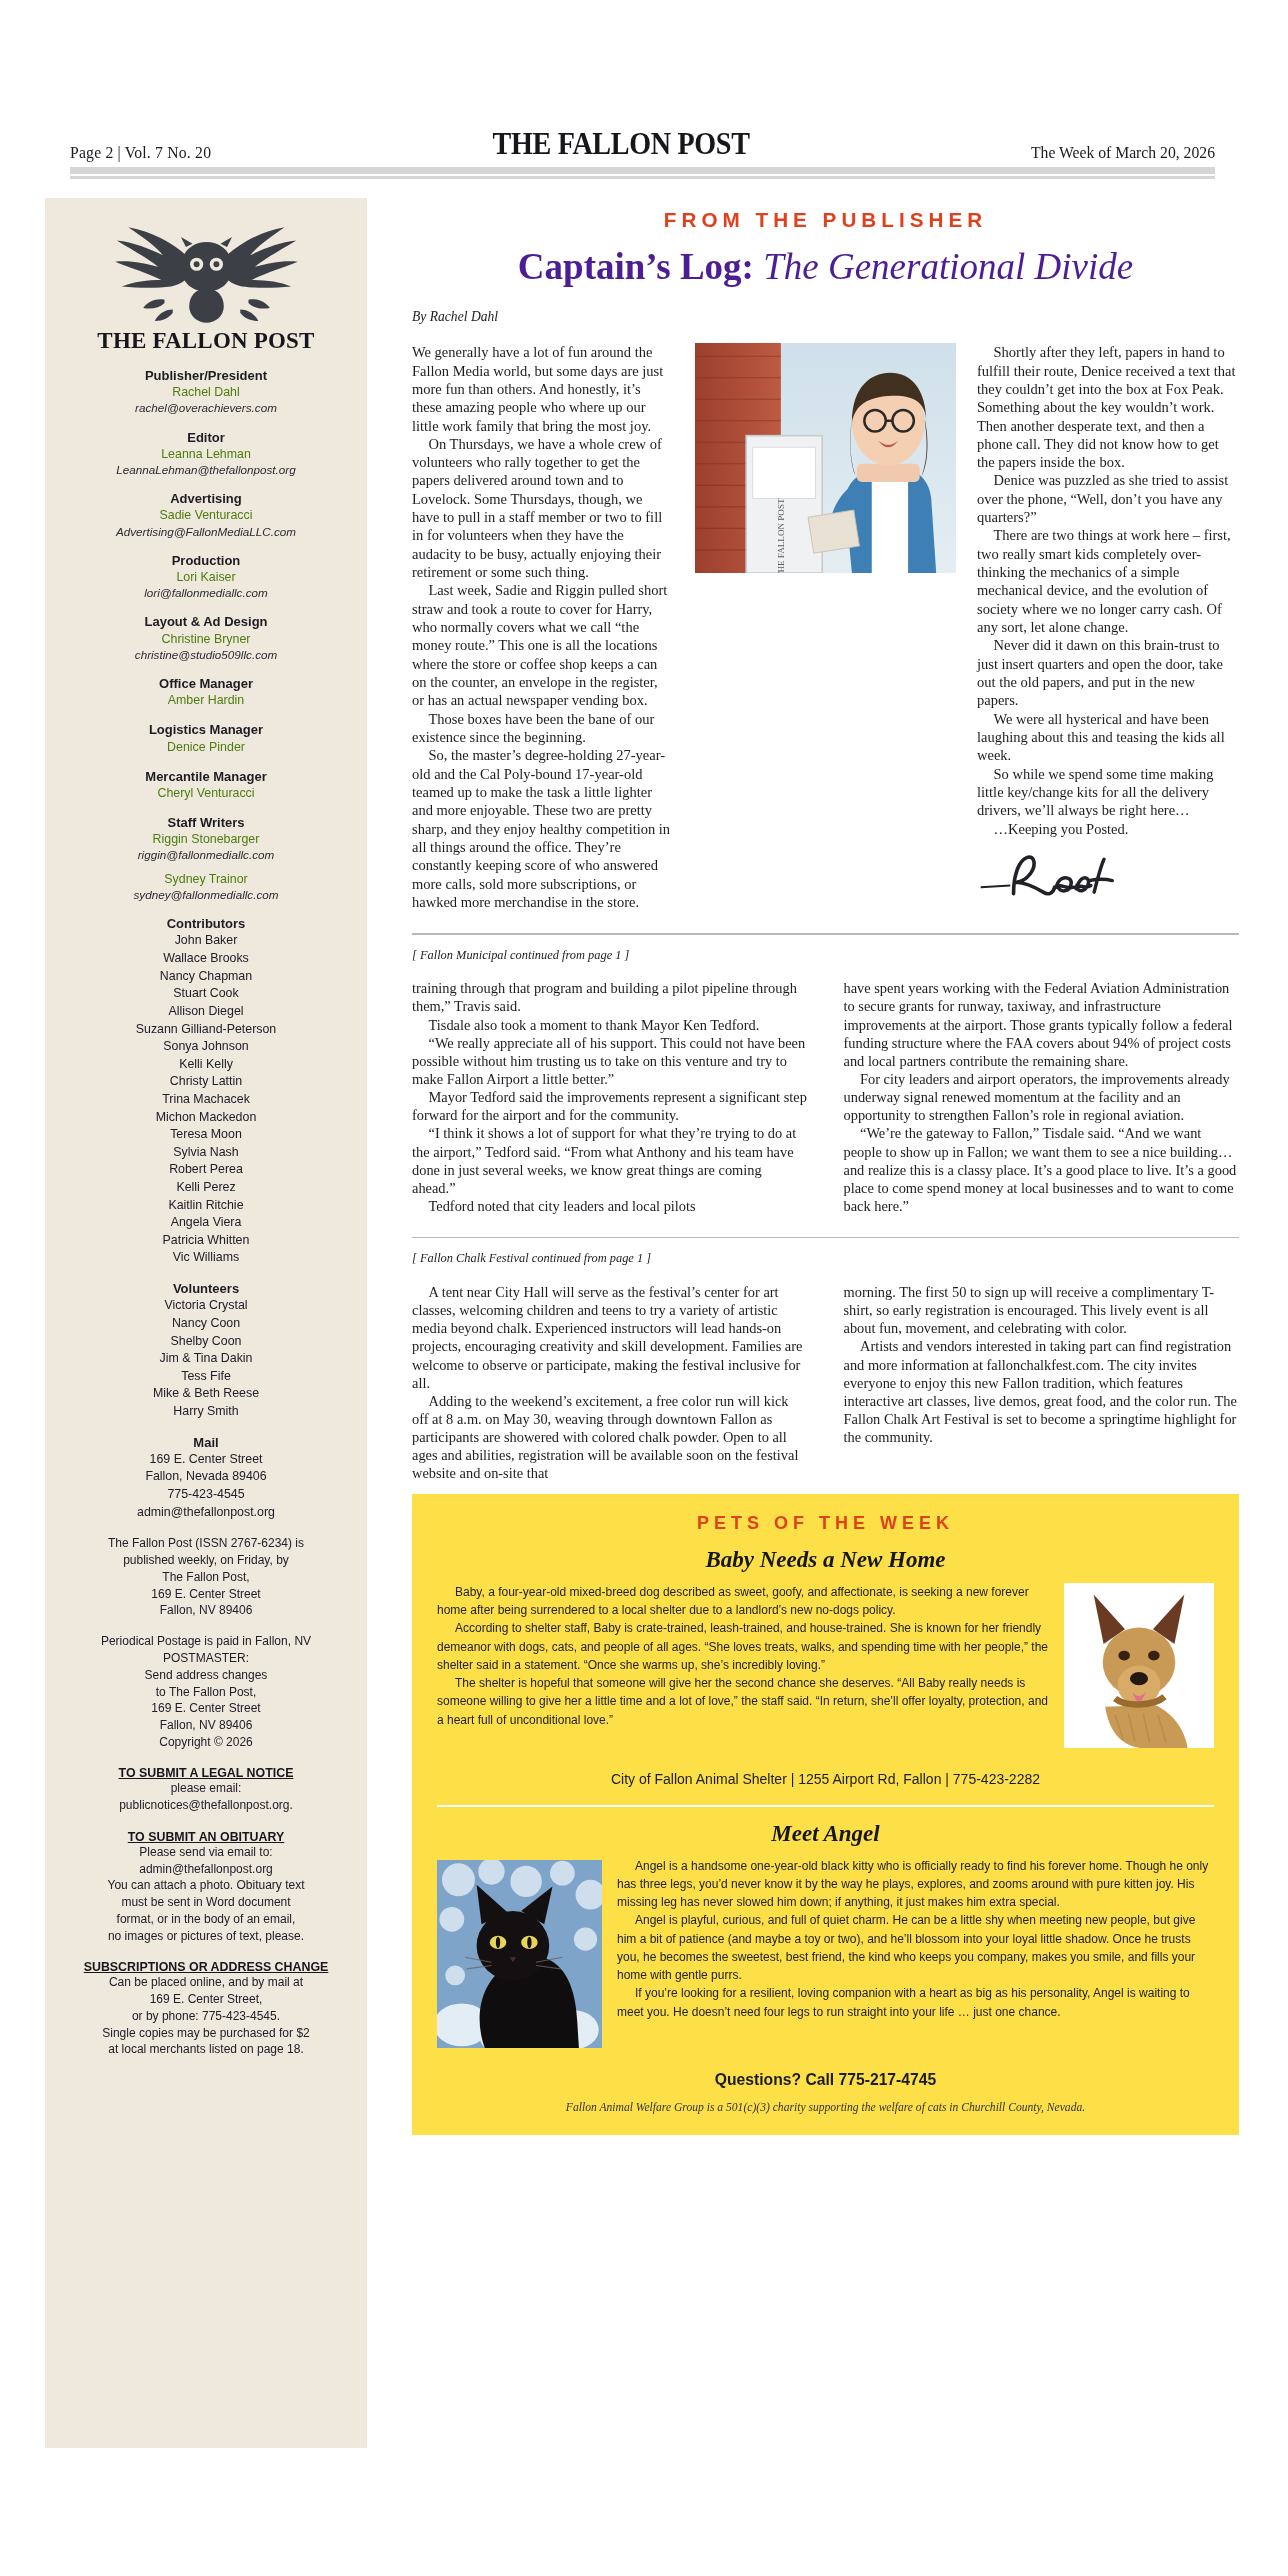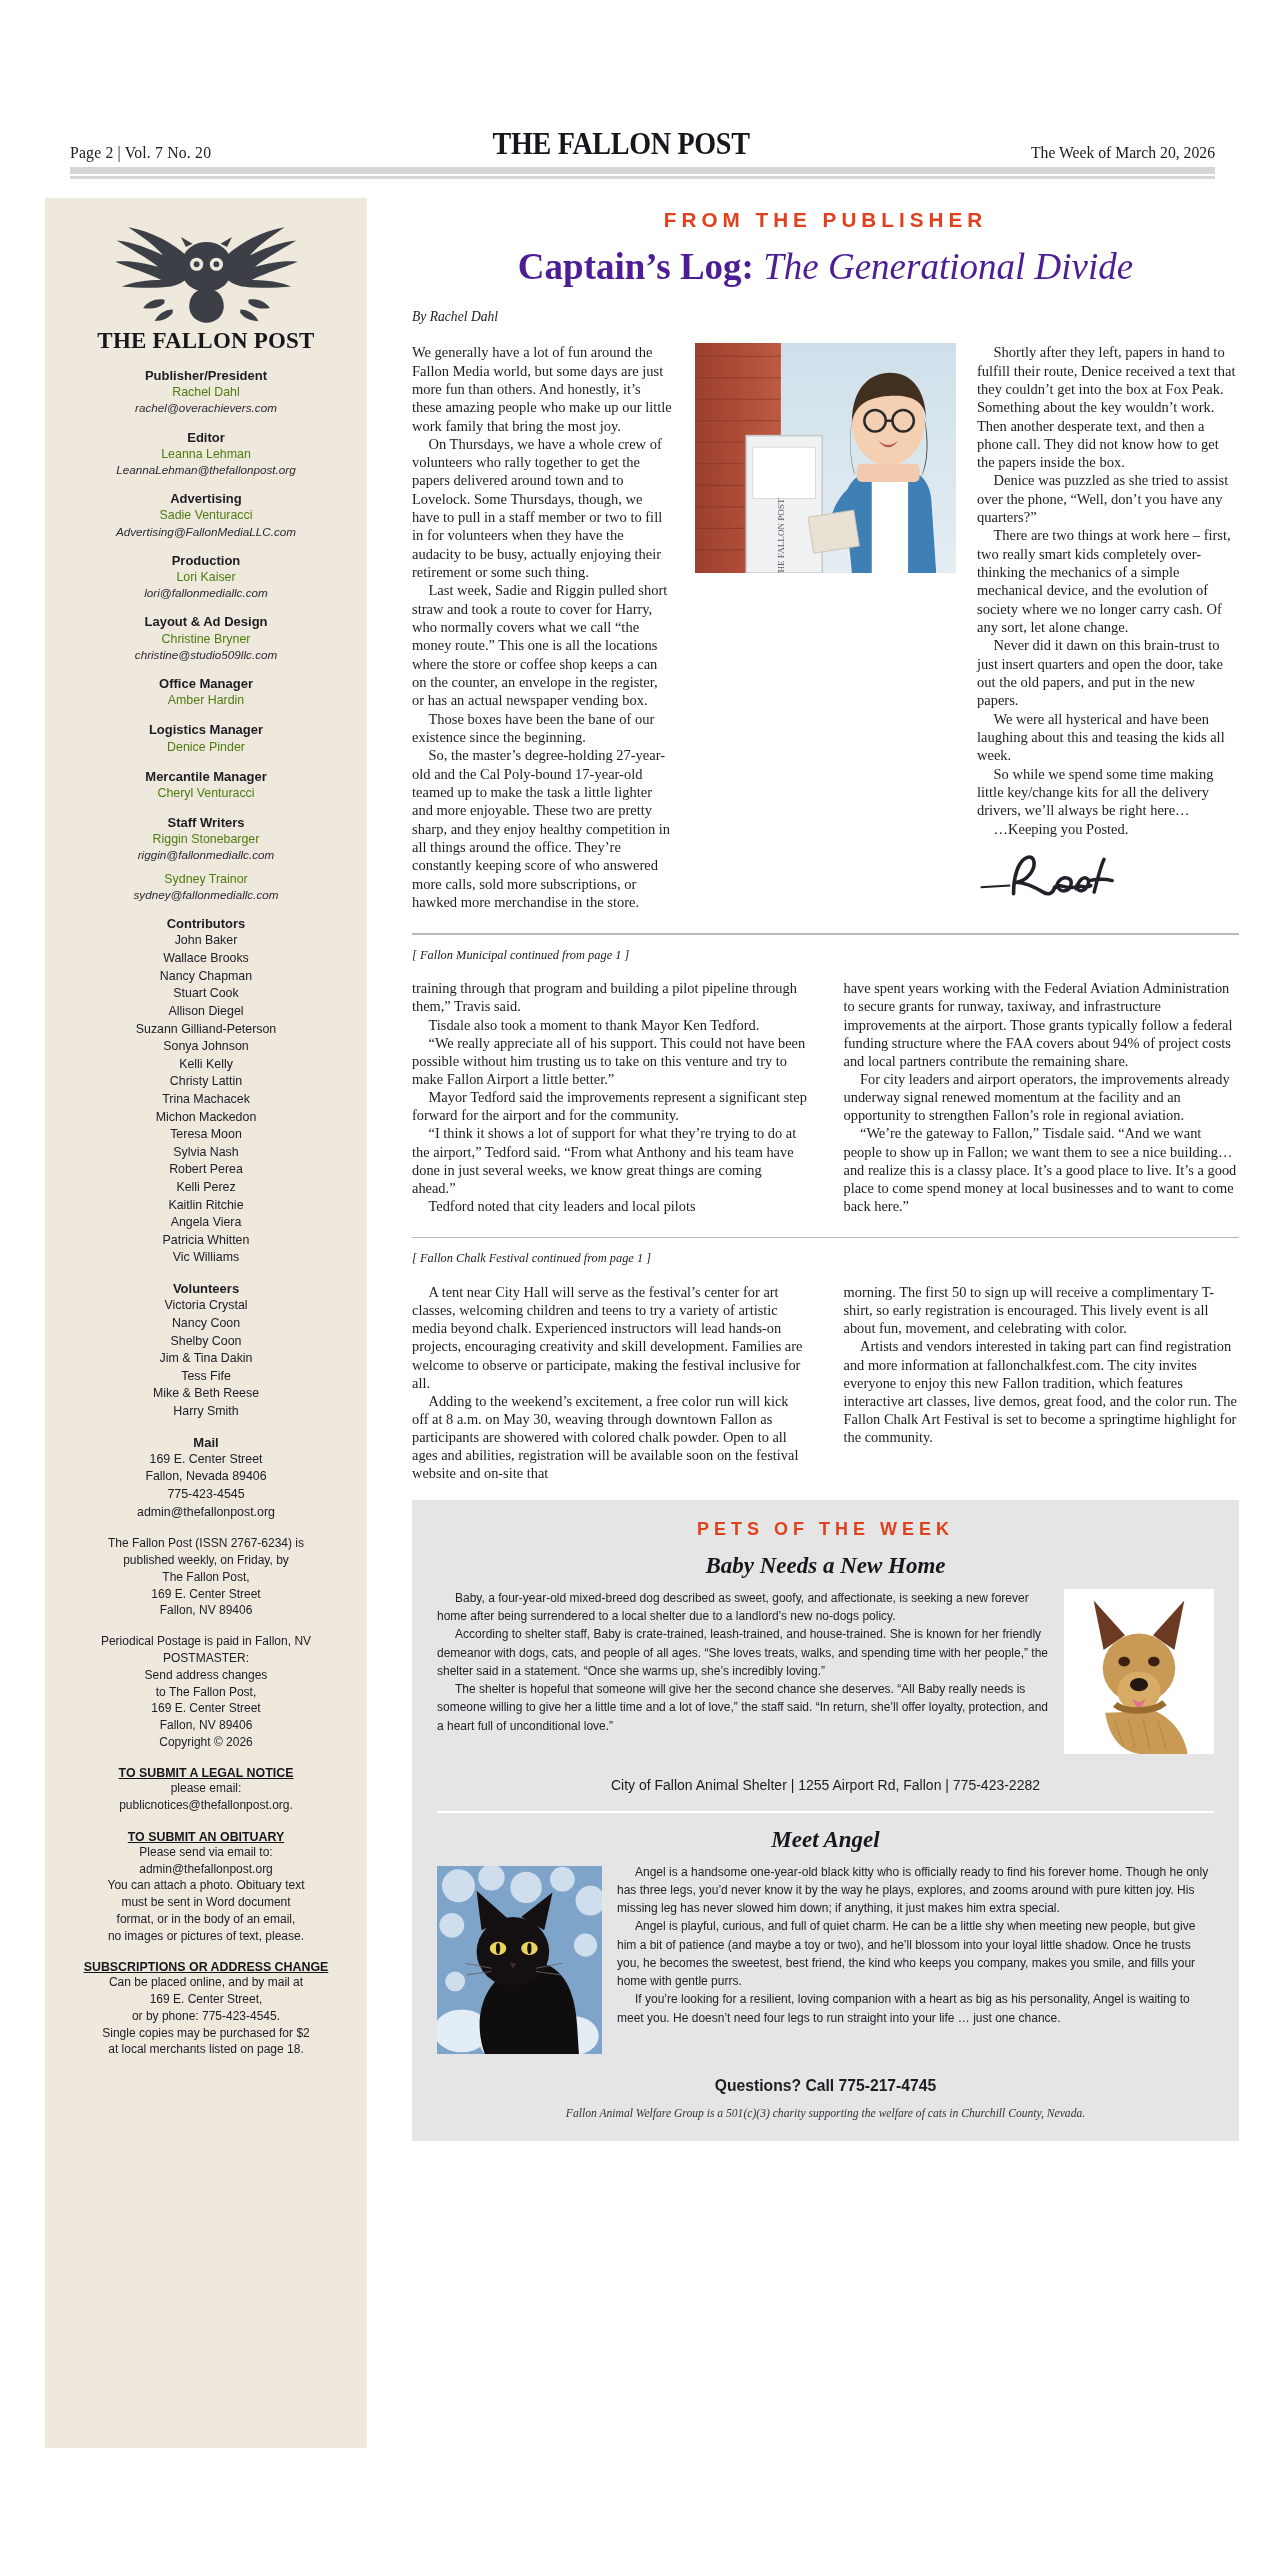--- a/index.html
+++ b/index.html
@@ -69,21 +69,21 @@
   .sep { height:1.7px; background:#b9b9b9; margin:21.5px 0 0; }
 
   .contnote { font-style:italic; font-size:12.4px; margin:13.2px 0 0; }
 
   .cols2 { display:flex; gap:36px; margin-top:16.5px; }
   .col2 { width:401px; }
   .col2 p { margin:0; font-size:14.4px; line-height:1.26; text-indent:16.5px; }
   .col2 p.noind { text-indent:0; }
 
   
-  .pets { margin-top:18px; background:#e5e5e5; padding:15px 25px 21.5px; }
+  .pets { margin-top:12px; background:#fde047; padding:15px 25px 21.5px; }
   .pets-title { text-align:center; color:#e0411c; font-family:"Liberation Sans", sans-serif;
                 font-weight:bold; font-size:18px; letter-spacing:5px; margin:3.3px 0 0; }
   .pet-name { text-align:center; font-family:"Liberation Serif", serif; font-weight:bold;
               font-style:italic; font-size:23px; margin:13.2px 0 10px; color:#16161c; }
   .pets p { font-family:"Liberation Sans", sans-serif; font-size:12px; line-height:1.52;
             margin:0; text-indent:18px; color:#22222a; }
   .dogwrap { float:right; width:150px; height:165px; margin:0 0 5px 13.2px;
              background:#ffffff; overflow:hidden; position:relative; }
   .catwrap { float:left; width:165px; height:188px; margin:3.3px 15px 5px 0;
              background:#b9cfe4; overflow:hidden; position:relative; }
@@ -289,21 +289,21 @@
     <h1 class="headline">
       <b>Captain’s Log:</b>
       <i>The Generational Divide</i>
     </h1>
 
     <div class="byline">By Rachel Dahl</div>
 
     <div class="cols3">
 
       <div class="col">
-        <p class="noind">We generally have a lot of fun around the Fallon Media world, but some days are just more fun than others. And honestly, it’s these amazing people who make up our little work family that bring the most joy.</p>
+        <p class="noind">We generally have a lot of fun around the Fallon Media world, but some days are just more fun than others. And honestly, it’s these amazing people who where up our little work family that bring the most joy.</p>
         <p>On Thursdays, we have a whole crew of volunteers who rally together to get the papers delivered around town and to Lovelock. Some Thursdays, though, we have to pull in a staff member or two to fill in for volunteers when they have the audacity to be busy, actually enjoying their retirement or some such thing.</p>
         <p>Last week, Sadie and Riggin pulled short straw and took a route to cover for Harry, who normally covers what we call “the money route.” This one is all the locations where the store or coffee shop keeps a can on the counter, an envelope in the register, or has an actual newspaper vending box.</p>
         <p>Those boxes have been the bane of our existence since the beginning.</p>
         <p>So, the master’s degree-holding 27-year-old and the Cal Poly-bound 17-year-old teamed up to make the task a little lighter and more enjoyable. These two are pretty sharp, and they enjoy healthy competition in all things around the office. They’re constantly keeping score of who answered more calls, sold more subscriptions, or hawked more merchandise in the store.</p>
       </div>
 
       <div class="col">
         <div class="photo-pub">
           <svg viewBox="0 0 316 278" width="261" height="230" preserveAspectRatio="none">
             <defs>

